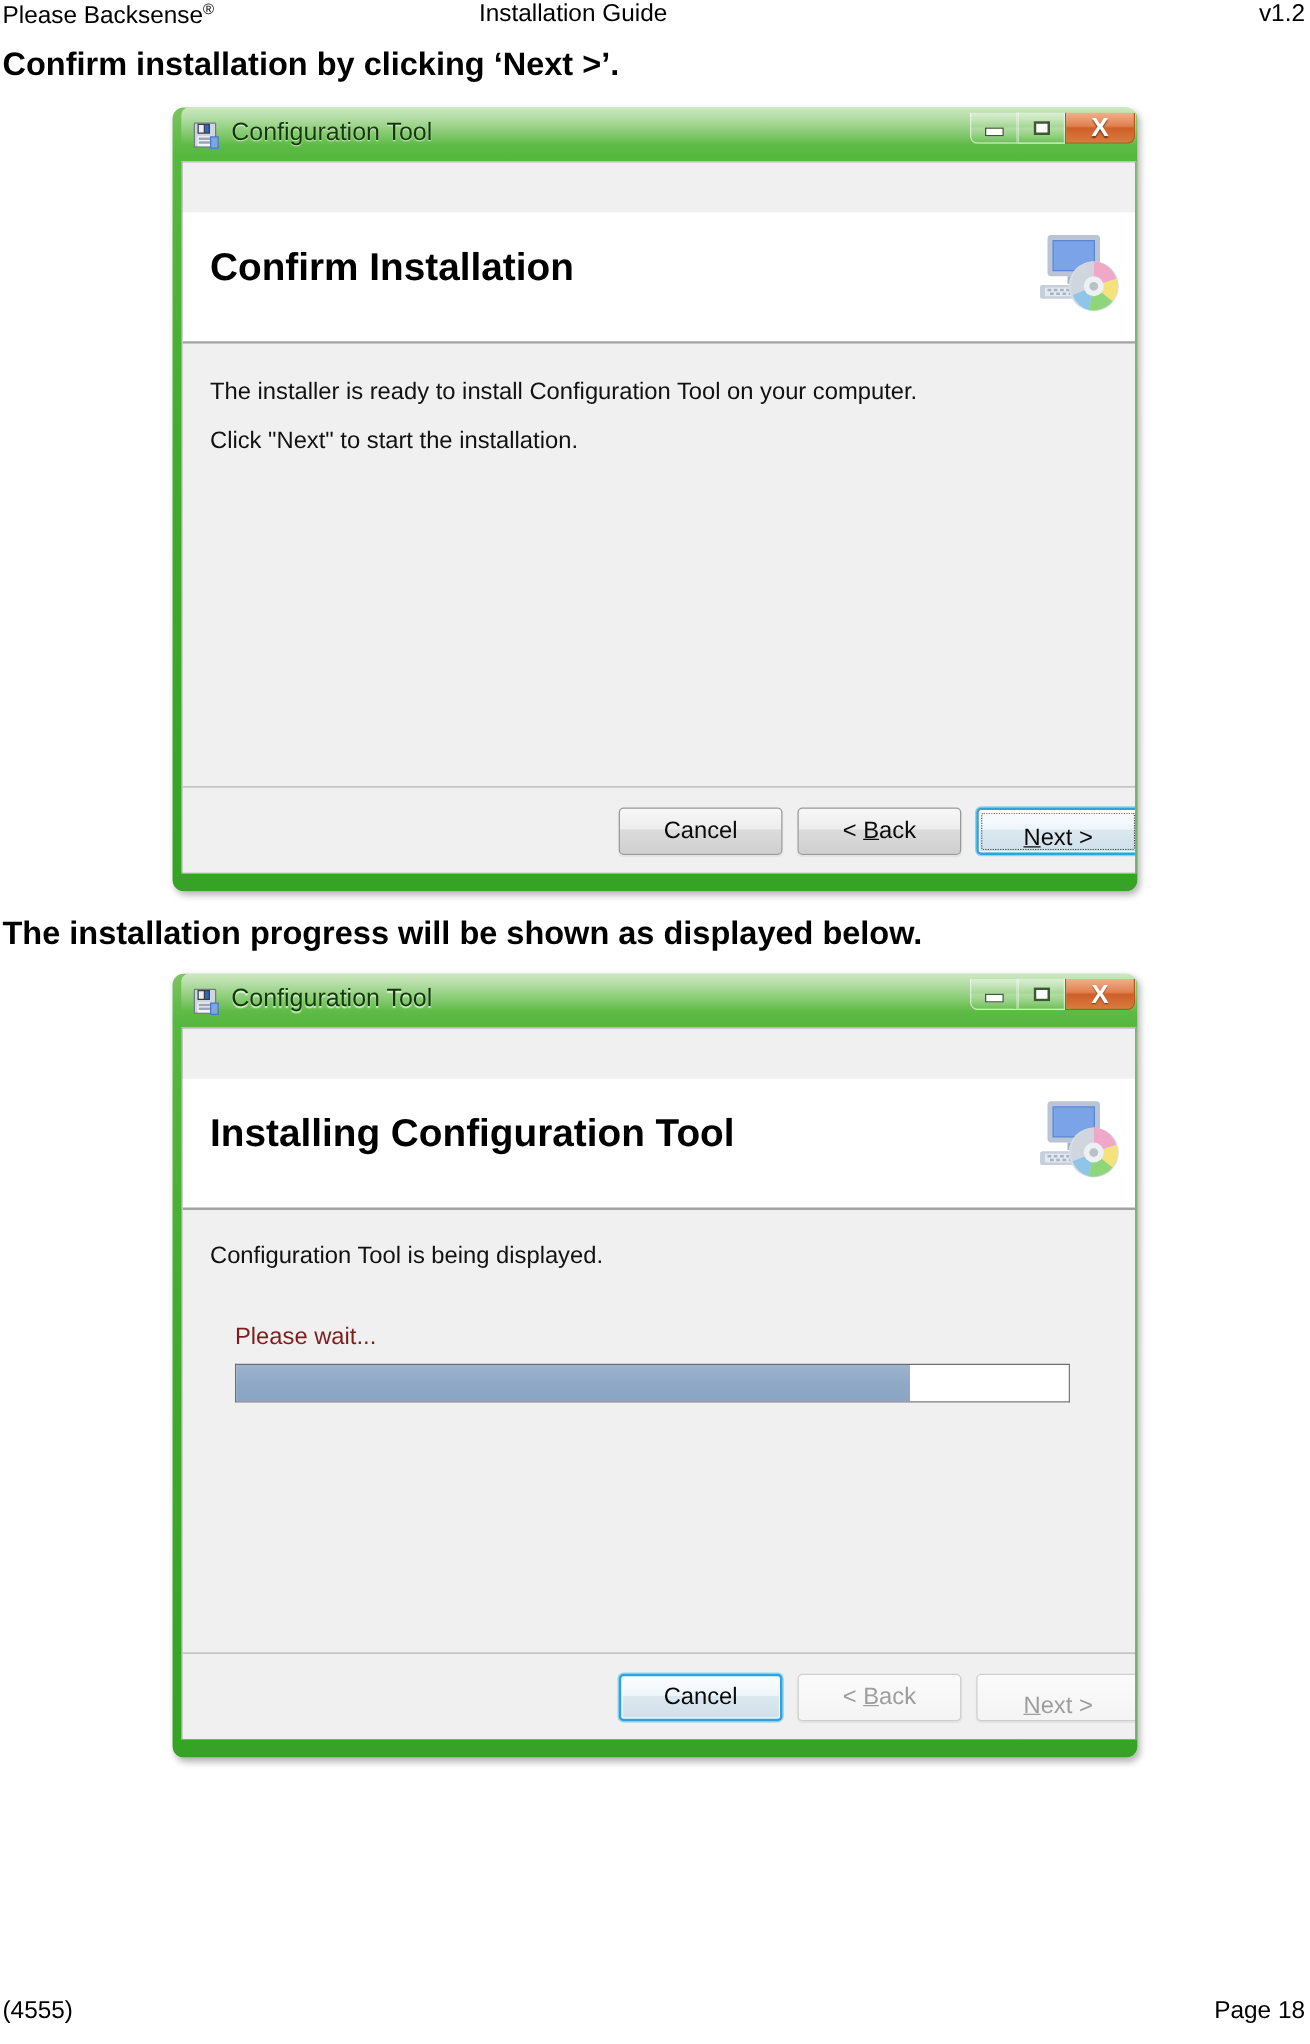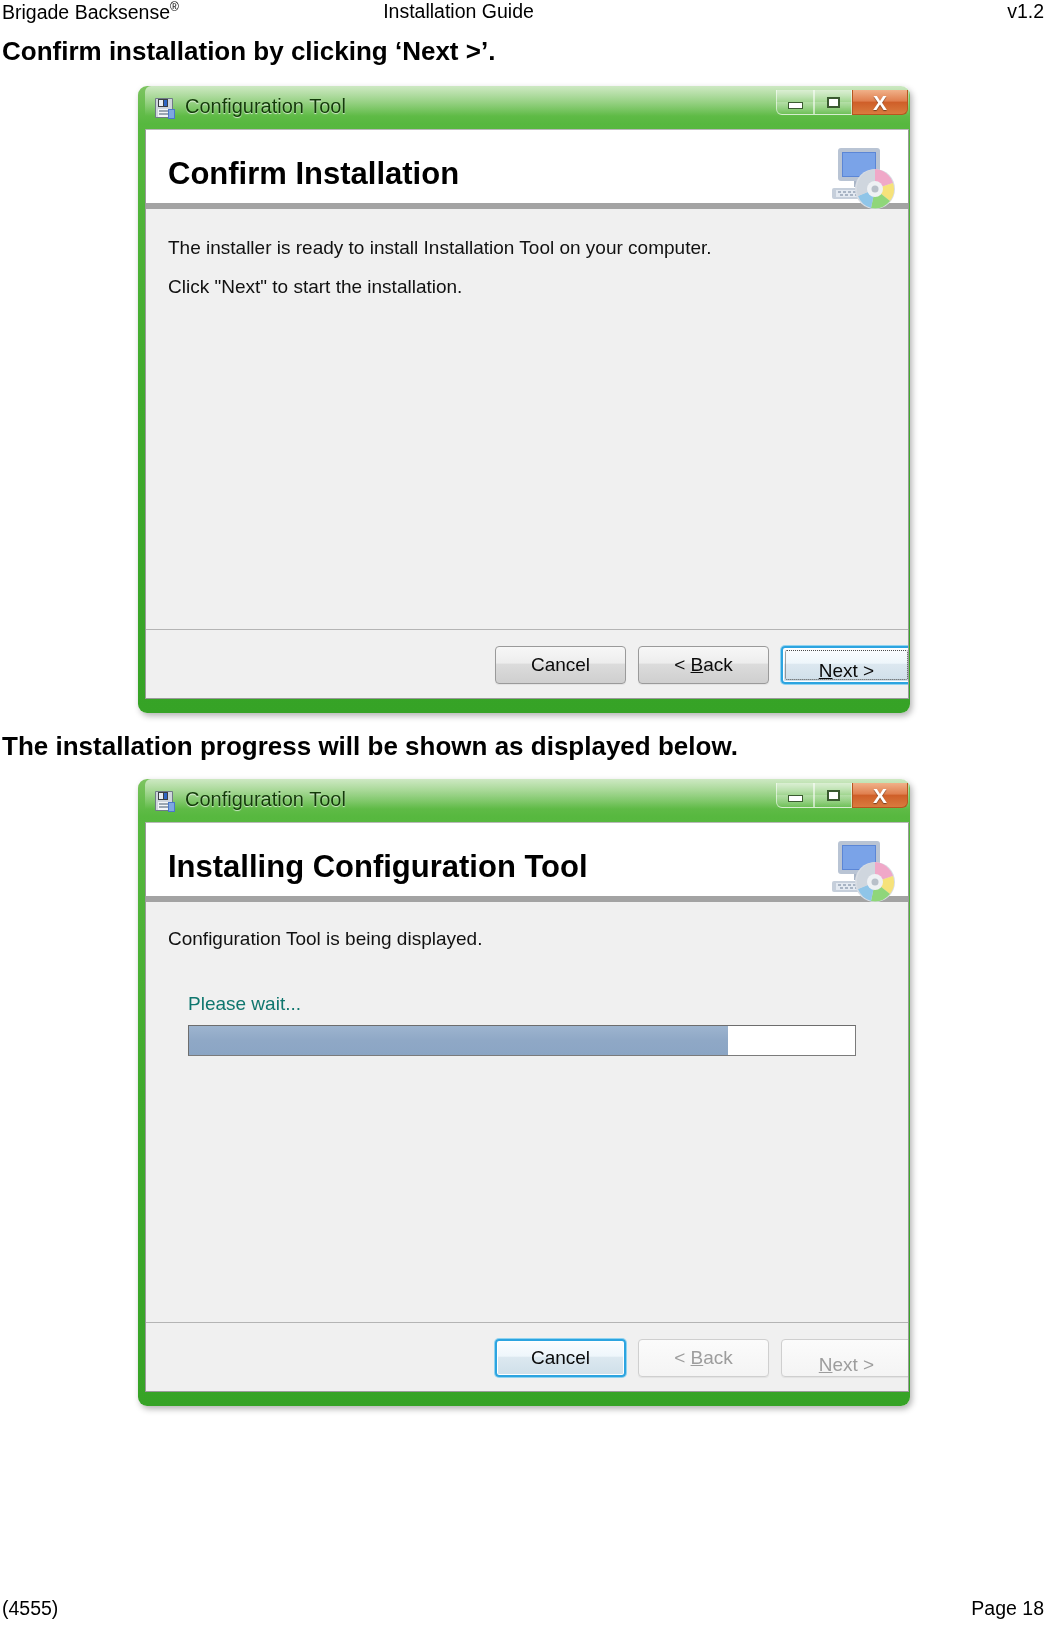--- a/index.html
+++ b/index.html
@@ -155,24 +155,25 @@
     height: 570px;
     background: #f0f0f0;
     border: 1px solid #9a9a9a;
     border-top: 1px solid #b9b9b9;
     box-sizing: border-box;
     overflow: hidden;
   }
 
   .banner {
     position: relative;
-    height: 79px;
+    height: 105px;
     background: #ffffff;
-    border-bottom: 6px solid #a3a3a3;
-    box-sizing: border-box;
+    border-bottom: 2px solid #a3a3a3;
+    box-sizing: border-box;
+    margin-top: 40px;
   }
   .banner-title {
     position: absolute;
     left: 22px;
     top: 26px;
     font-size: 31px;
     font-weight: bold;
     color: #000000;
     white-space: nowrap;
   }
@@ -250,21 +251,21 @@
   
   .btn-cancel { left: 321px; }
   .btn-back   { left: 464px; }
   .btn-next   { left: 607px; align-items: flex-end; }
 
   
   .progress-label {
     position: absolute;
     left: 42px;
     font-size: 19px;
-    color: #0f766e;
+    color: #7f1d1d;
   }
   .progress-track {
     position: absolute;
     left: 42px;
     width: 668px;
     height: 31px;
     box-sizing: border-box;
     background: #ffffff;
     border: 1px solid #7b7b7b;
     border-top-color: #6d6d6d;
@@ -272,21 +273,21 @@
   }
   .progress-fill {
     height: 100%;
     background: linear-gradient(to bottom, #9db4cf 0%, #8fa8c6 50%, #8ba5c4 100%);
   }
 </style>
 </head>
 <body>
 
 <div class="page-header">
-  <div class="hdr-left"><span>Brigade Backsense</span><span class="sup-reg">®</span></div>
+  <div class="hdr-left"><span>Please Backsense</span><span class="sup-reg">®</span></div>
   <div class="hdr-center">Installation Guide</div>
   <div class="hdr-right">v1.2</div>
 </div>
 
 <div class="para" id="para-1">Confirm installation by clicking ‘Next &gt;’.</div>
 
 <div class="installer" id="dialog-confirm">
 
   <div class="titlebar">
     <div class="titlebar-glow"></div>
@@ -356,21 +357,21 @@
           <path d="M72 59 A20 20 0 0 1 53 66 L57 47 Z" fill="#8fd67a"></path>
           <path d="M53 66 A20 20 0 0 1 40 54 L57 47 Z" fill="#8fc5e8"></path>
           <path d="M40 54 A20 20 0 0 1 57 27 L57 47 Z" fill="#cfd6de"></path>
           <circle cx="57" cy="47" r="8" fill="#eef1f4"></circle>
           <circle cx="57" cy="47" r="3.5" fill="#b8c0c9"></circle>
         </svg>
       </span>
     </div>
 
     <div class="content">
-      <div class="body-text" style="left:22px; top:28px;">The installer is ready to install Installation Tool on your computer.</div>
+      <div class="body-text" style="left:22px; top:28px;">The installer is ready to install Configuration Tool on your computer.</div>
       <div class="body-text" style="left:22px; top:67px;">Click "Next" to start the installation.</div>
     </div>
 
     <div class="footer-sep"></div>
 
     <div class="buttonbar">
       <div class="btn btn-cancel">
         <span>Cancel</span>
       </div>
       <div class="btn btn-back">

